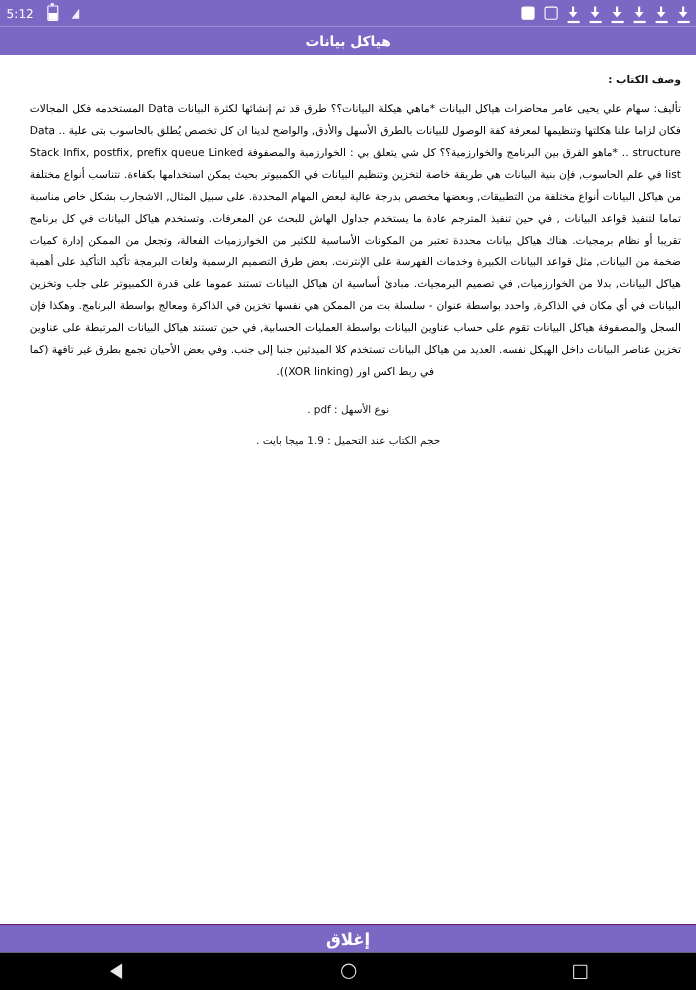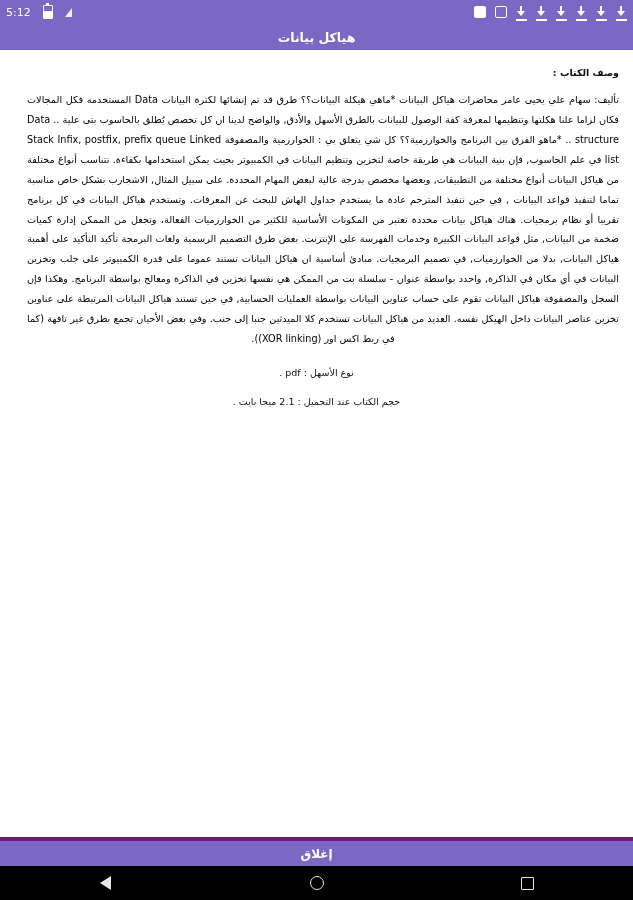--- a/index.html
+++ b/index.html
@@ -162,24 +162,24 @@
     position: absolute;
     left: 0;
     right: 0;
     bottom: 34px;
     height: 25px;
     background: #7b68c4;
     color: #ffffff;
     display: flex;
     align-items: center;
     justify-content: center;
-    font-size: 12px;
+    font-size: 15px;
     font-weight: bold;
     cursor: pointer;
-    border-top: 4px solid #701a75;
+    border-top: 1px solid #701a75;
   }
 
   
   .nav-bar {
     position: absolute;
     left: 0;
     right: 0;
     bottom: 0;
     height: 34px;
     background: #000000;
@@ -250,21 +250,21 @@
 </div>
 
 <div class="app-bar">
   <span>هياكل بيانات</span>
 </div>
 
 <div class="content">
   <p class="label-line">وصف الكتاب :</p>
   <p class="body-text">تأليف: سهام علي يحيى عامر محاضرات هياكل البيانات *ماهي هيكلة البيانات؟؟ طرق قد تم إنشائها لكثرة البيانات Data المستخدمه فكل المجالات فكان لزاما علنا هكلتها وتنظيمها لمعرفة كفة الوصول للبيانات بالطرق الأسهل والأدق, والواضح لدينا ان كل تخصص يُطلق بالحاسوب بتى علية .. Data structure .. *ماهو الفرق بين البرنامج والخوارزمية؟؟ كل شي يتعلق بي : الخوارزمية والمصفوفة Stack Infix, postfix, prefix queue Linked list في علم الحاسوب, فإن بنية البيانات هي طريقة خاصة لتخزين وتنظيم البيانات في الكمبيوتر بحيث يمكن استخدامها بكفاءة. تتناسب أنواع مختلفة من هياكل البيانات أنواع مختلفة من التطبيقات, وبعضها مخصص بدرجة عالية لبعض المهام المحددة. على سبيل المثال, الاشجارب بشكل خاص مناسبة تماما لتنفيذ قواعد البيانات , في حين تنفيذ المترجم عادة ما يستخدم جداول الهاش للبحث عن المعرفات. وتستخدم هياكل البيانات في كل برنامج تقريبا أو نظام برمجيات. هناك هياكل بيانات محددة تعتبر من المكونات الأساسية للكثير من الخوارزميات الفعالة، وتجعل من الممكن إدارة كميات ضخمة من البيانات, مثل قواعد البيانات الكبيرة وخدمات الفهرسة على الإنترنت. بعض طرق التصميم الرسمية ولغات البرمجة تأكيد التأكيد على أهمية هياكل البيانات, بدلا من الخوارزميات, في تصميم البرمجيات. مبادئ أساسية ان هياكل البيانات تستند عموما على قدرة الكمبيوتر على جلب وتخزين البيانات في أي مكان في الذاكرة, واحدد بواسطة عنوان - سلسلة بت من الممكن هي نفسها تخزين في الذاكرة ومعالج بواسطة البرنامج. وهكذا فإن السجل والمصفوفة هياكل البيانات تقوم على حساب عناوين البيانات بواسطة العمليات الحسابية, في حين تستند هياكل البيانات المرتبطة على عناوين تخزين عناصر البيانات داخل الهيكل نفسه. العديد من هياكل البيانات تستخدم كلا الميدثين جنبا إلى جنب. وفي بعض الأحيان تجمع بطرق غير تافهة (كما في ربط اكس اور (XOR linking)).</p>
   <p class="meta-line">نوع الأسهل : pdf .</p>
-  <p class="meta-line">حجم الكتاب عند التحميل : 2.1 ميجا بايت .</p>
+  <p class="meta-line">حجم الكتاب عند التحميل : 1.9 ميجا بايت .</p>
 </div>
 
 <div class="close-bar">
   <span>إغلاق</span>
 </div>
 
 <div class="nav-bar">
   <div class="nav-btn">
     <span class="nav-back"></span>
   </div>

